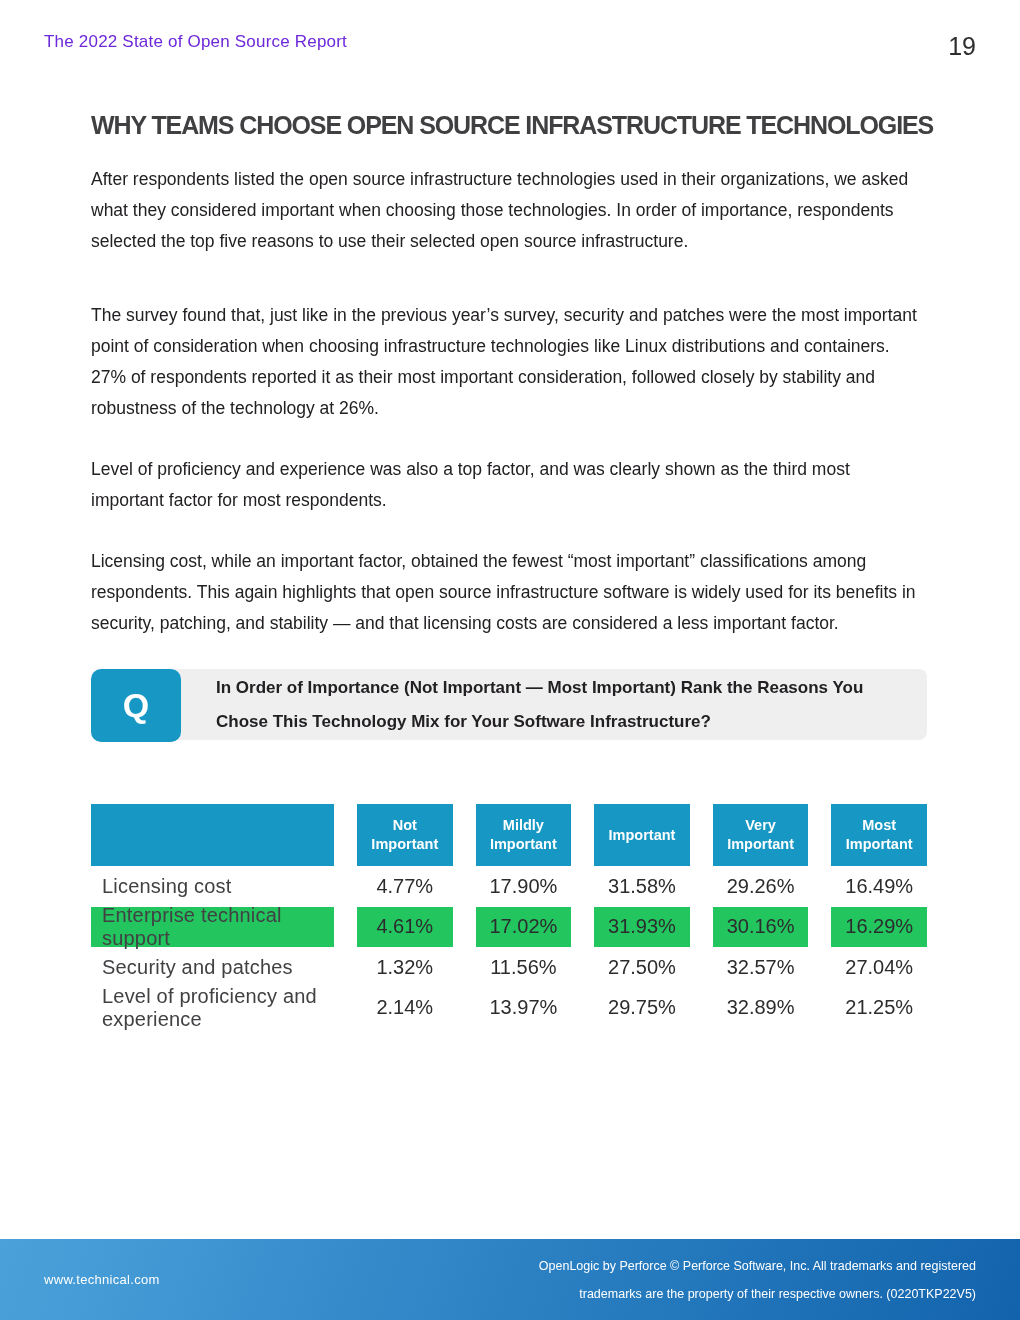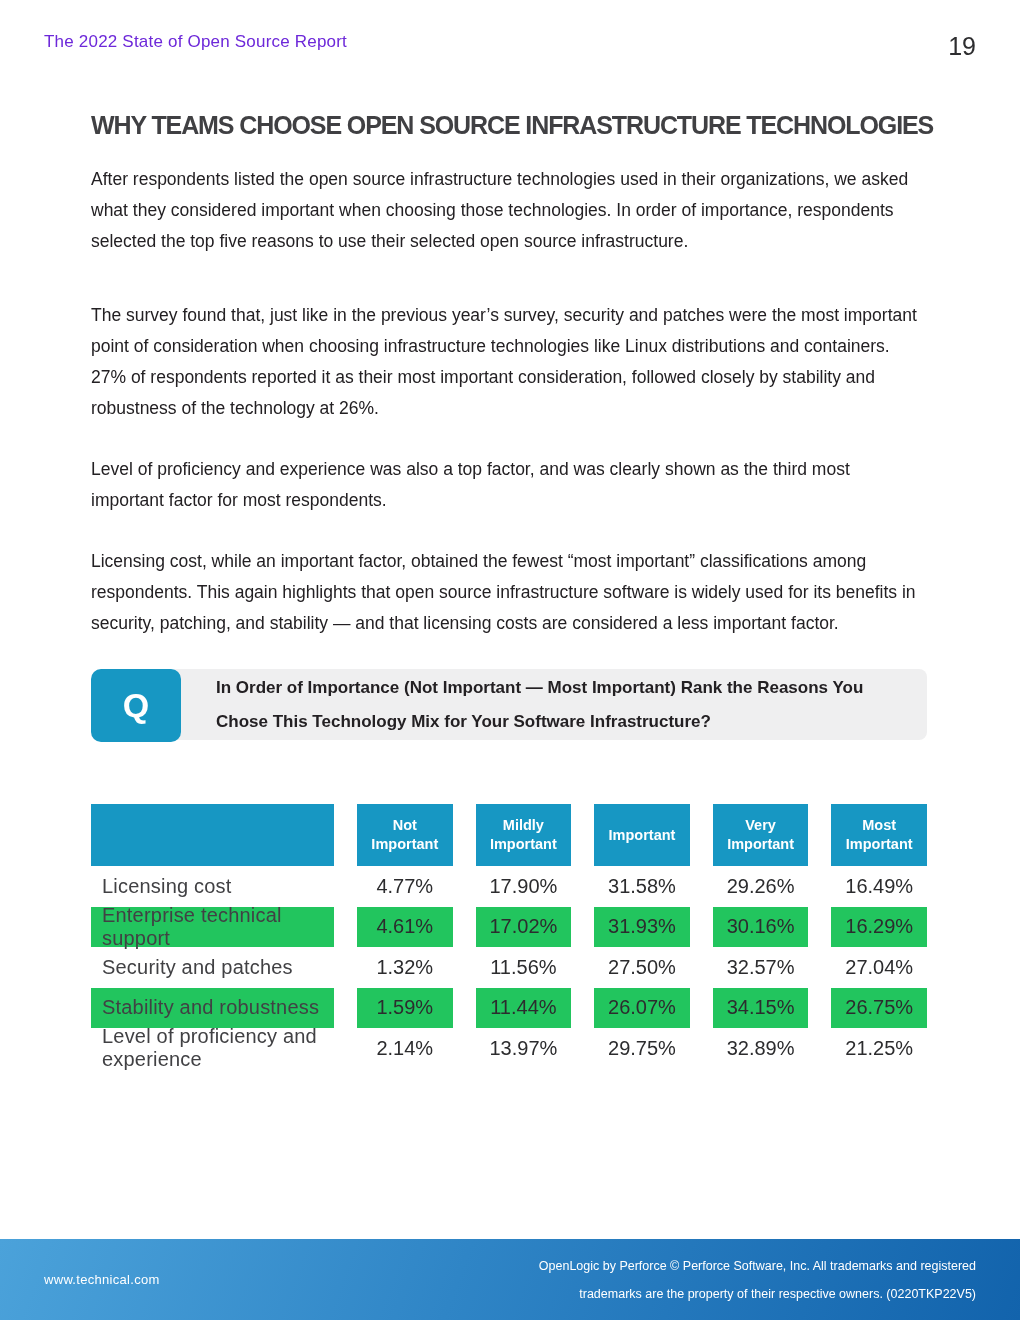--- a/index.html
+++ b/index.html
@@ -169,28 +169,20 @@
         <div class="cell value-cell">16.29%</div>
       </div>
       <div class="t-row">
         <div class="cell label-cell">Security and patches</div>
         <div class="cell value-cell">1.32%</div>
         <div class="cell value-cell">11.56%</div>
         <div class="cell value-cell">27.50%</div>
         <div class="cell value-cell">32.57%</div>
         <div class="cell value-cell">27.04%</div>
       </div>
-      <div class="t-row striped">
-        <div class="cell label-cell">Stability and robustness</div>
-        <div class="cell value-cell">1.59%</div>
-        <div class="cell value-cell">11.44%</div>
-        <div class="cell value-cell">26.07%</div>
-        <div class="cell value-cell">34.15%</div>
-        <div class="cell value-cell">26.75%</div>
-      </div>
       <div class="t-row">
         <div class="cell label-cell">Level of proficiency and experience</div>
         <div class="cell value-cell">2.14%</div>
         <div class="cell value-cell">13.97%</div>
         <div class="cell value-cell">29.75%</div>
         <div class="cell value-cell">32.89%</div>
         <div class="cell value-cell">21.25%</div>
       </div>
     </div>
   </div>

